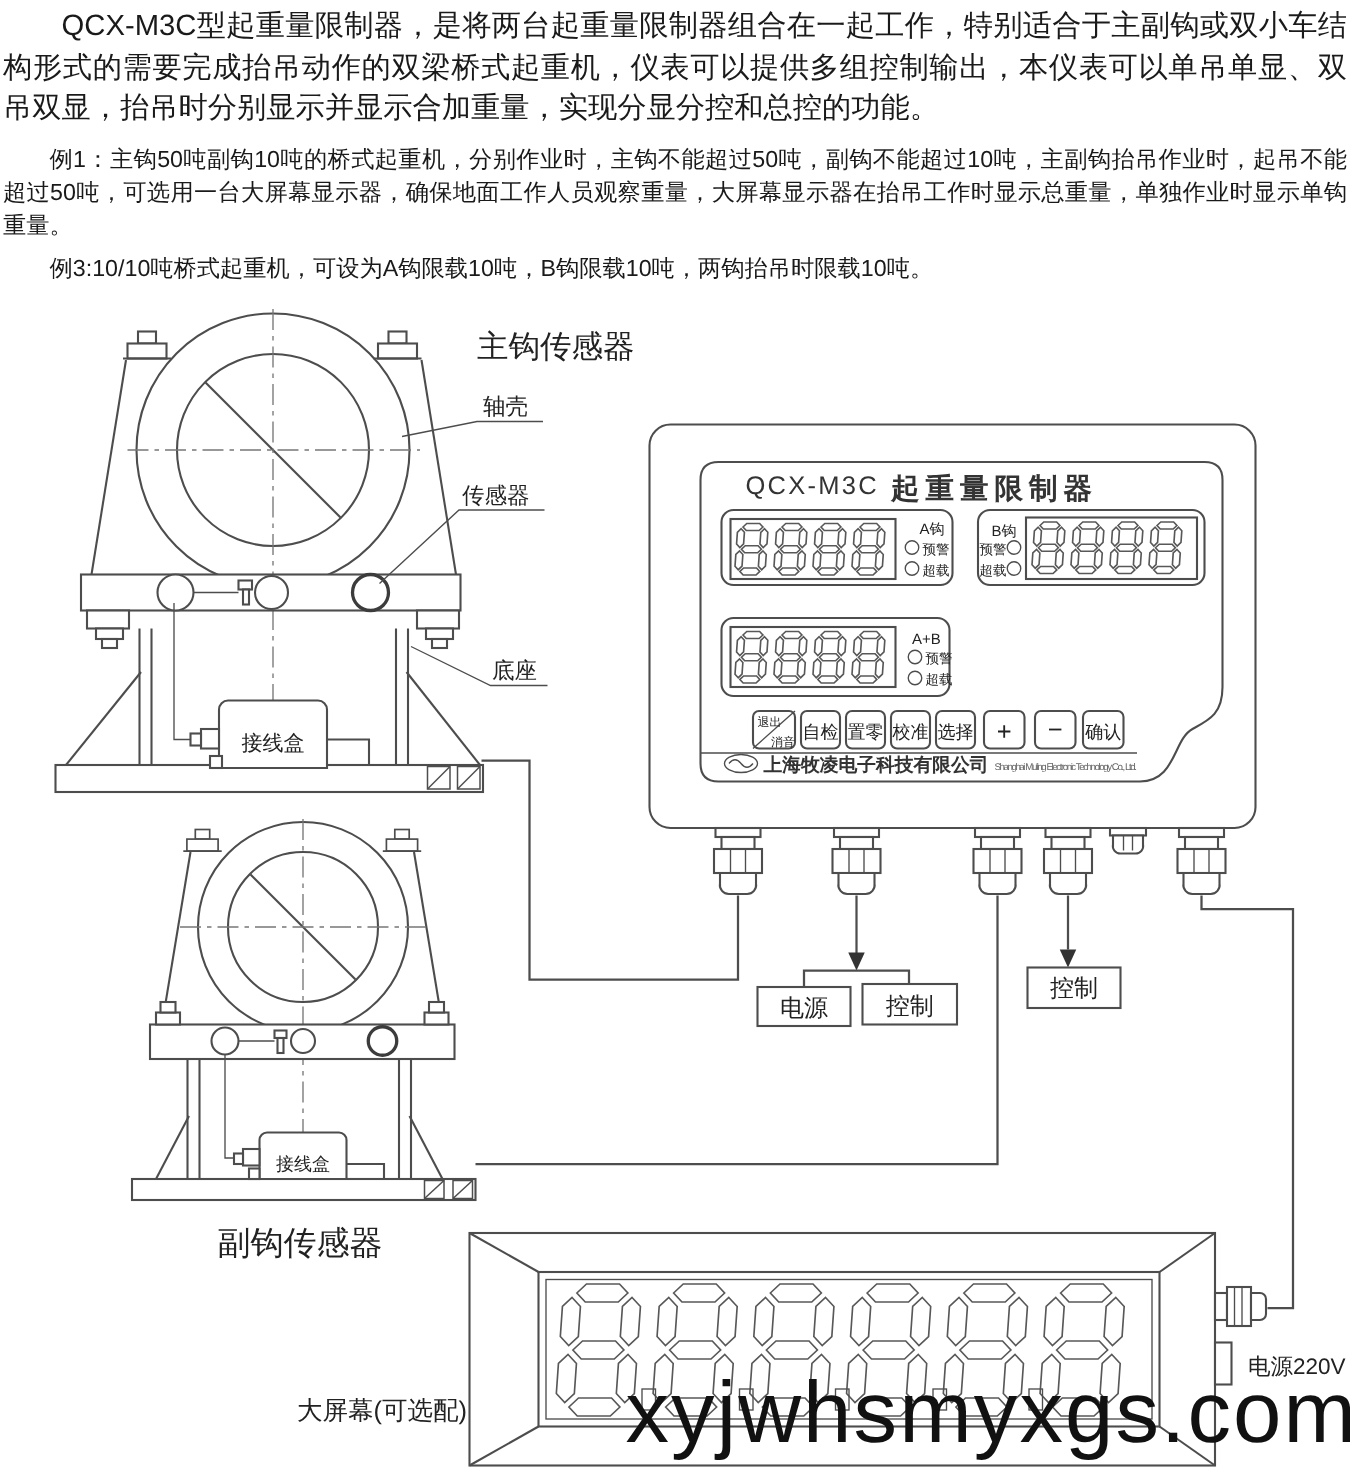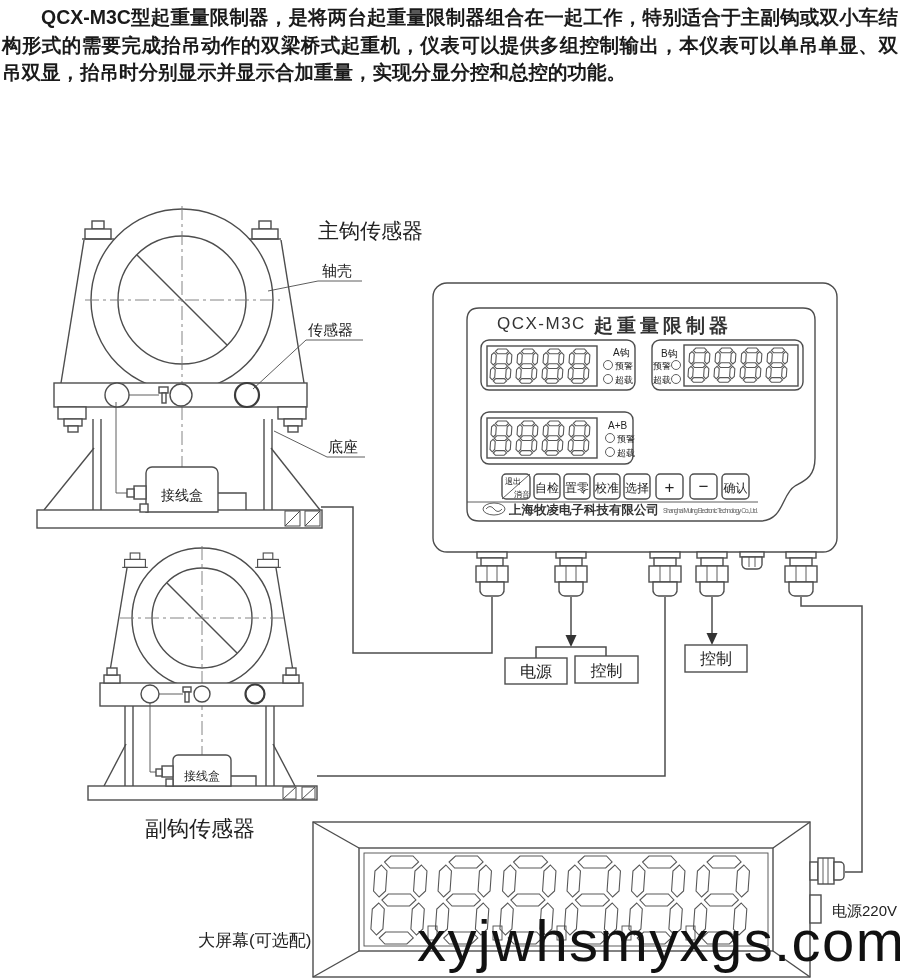--- a/index.html
+++ b/index.html
@@ -1,19 +1,19 @@
 <!DOCTYPE html>
 <html><head>
 <meta charset="utf-8">
 <style>
   html,body{margin:0;padding:0;background:#fff;}
   .page{position:relative;width:900px;height:980px;background:#fff;overflow:hidden;
         font-family:"Liberation Sans","DejaVu Sans",sans-serif;color:#1a1a1a;}
   .art{position:absolute;left:0;top:0;width:900px;height:980px;}
-  .text-block{position:absolute;left:0;top:0;width:896px;padding:2px 2px 0 2px;font-weight:bold;}
+  .text-block{position:absolute;left:0;top:0;width:896px;padding:2px 2px 0 2px;}
   .intro{font-size:19.5px;line-height:27.5px;margin:2px 0 0 0;text-indent:2em;text-align:justify;}
   .ex{font-size:15.5px;line-height:22px;margin:9px 0 0 0;text-indent:2em;text-align:justify;}
   .ex.last{margin-top:7px;}
   
   .ln{stroke:#4d4d4d;stroke-width:1.4;fill:none;}
   .lnw{stroke:#4d4d4d;stroke-width:1.4;fill:#fff;}
   .tn{stroke:#4d4d4d;stroke-width:0.9;fill:none;}
   .bold{stroke:#3c3c3c;stroke-width:2.2;fill:none;}
   .cl{stroke:#777;stroke-width:0.9;fill:none;stroke-dasharray:14 4 3 4;}
   .wire{stroke:#4d4d4d;stroke-width:1.5;fill:none;}
@@ -331,15 +331,17 @@
     <rect class="lnw" x="810" y="895" width="11" height="28"></rect>
     <text class="t" x="832" y="916" font-size="15">电源220V</text>
     <text class="t" x="198" y="946" font-size="17">大屏幕(可选配)</text>
   </g>
 
   <text x="417" y="961" font-size="58" fill="#111" textLength="486" letter-spacing="-1" font-family="Liberation Sans, DejaVu Sans, sans-serif">xyjwhsmyxgs.com</text>
 </svg>
 
 <div class="text-block">
   <p class="intro">QCX-M3C型起重量限制器，是将两台起重量限制器组合在一起工作，特别适合于主副钩或双小车结构形式的需要完成抬吊动作的双梁桥式起重机，仪表可以提供多组控制输出，本仪表可以单吊单显、双吊双显，抬吊时分别显示并显示合加重量，实现分显分控和总控的功能。</p>
+  <p class="ex">例1：主钩50吨副钩10吨的桥式起重机，分别作业时，主钩不能超过50吨，副钩不能超过10吨，主副钩抬吊作业时，起吊不能超过50吨，可选用一台大屏幕显示器，确保地面工作人员观察重量，大屏幕显示器在抬吊工作时显示总重量，单独作业时显示单钩重量。</p>
+  <p class="ex last">例3:10/10吨桥式起重机，可设为A钩限载10吨，B钩限载10吨，两钩抬吊时限载10吨。</p>
 </div>
 
 </div>
 
 </body></html>

